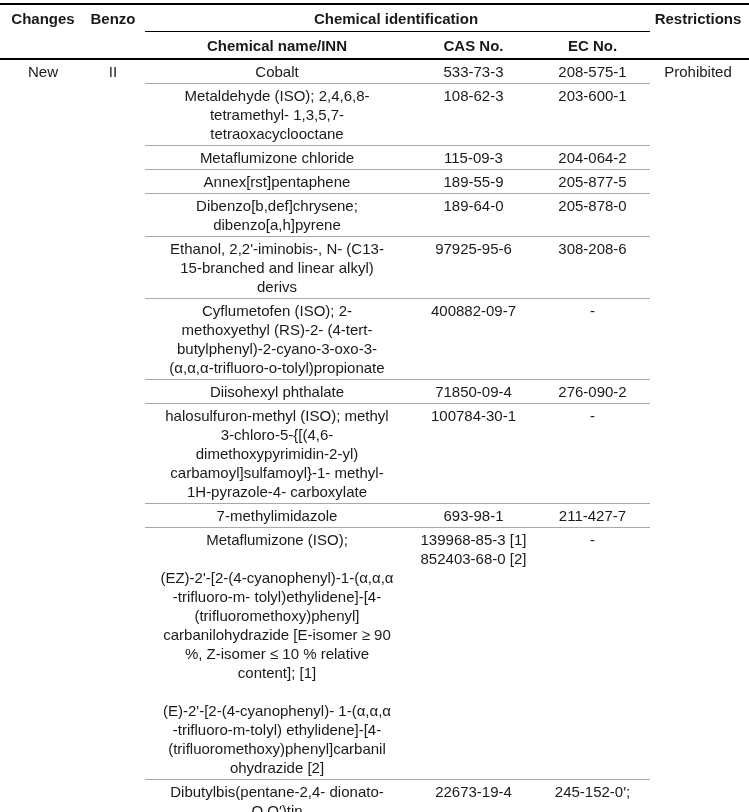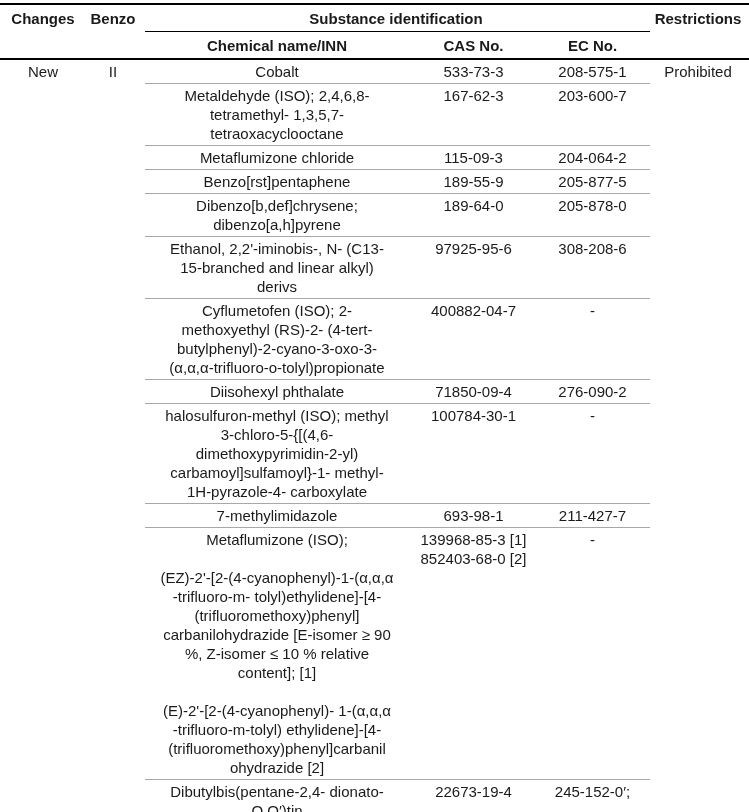--- a/index.html
+++ b/index.html
@@ -61,21 +61,21 @@
       <col class="c-annex">
       <col class="c-name">
     <col class="c-cas">
       <col class="c-ec">
       <col class="c-restrictions">
   </colgroup>
   <thead>
     <tr>
       <th rowspan="2" class="first-col header-bottom">Changes</th>
       <th rowspan="2" class="header-bottom">Benzo</th>
-      <th colspan="3" class="span-head">Substance identification</th>
+      <th colspan="3" class="span-head">Chemical identification</th>
       <th rowspan="2" class="header-bottom">Restrictions</th>
     </tr>
     <tr>
       <th class="header-bottom">Chemical name/INN</th>
       <th class="header-bottom">CAS No.</th>
       <th class="header-bottom">EC No.</th>
     </tr>
   </thead>
   <tbody>
     <tr>
@@ -83,30 +83,30 @@
       <td rowspan="12">II</td>
       <td class="rule prewrap">Cobalt</td>
       <td class="rule prewrap">533-73-3</td>
       <td class="rule">208-575-1</td>
       <td rowspan="12">Prohibited</td>
     </tr>
     <tr>
       <td class="rule prewrap">Metaldehyde (ISO); 2,4,6,8-
 tetramethyl- 1,3,5,7-
 tetraoxacyclooctane</td>
-      <td class="rule prewrap">167-62-3</td>
-      <td class="rule">203-600-7</td>
+      <td class="rule prewrap">108-62-3</td>
+      <td class="rule">203-600-1</td>
     </tr>
     <tr>
       <td class="rule prewrap">Metaflumizone chloride</td>
       <td class="rule prewrap">115-09-3</td>
       <td class="rule">204-064-2</td>
     </tr>
     <tr>
-      <td class="rule prewrap">Benzo[rst]pentaphene</td>
+      <td class="rule prewrap">Annex[rst]pentaphene</td>
       <td class="rule prewrap">189-55-9</td>
       <td class="rule">205-877-5</td>
     </tr>
     <tr>
       <td class="rule prewrap">Dibenzo[b,def]chrysene;
 dibenzo[a,h]pyrene</td>
       <td class="rule prewrap">189-64-0</td>
       <td class="rule">205-878-0</td>
     </tr>
     <tr>
@@ -114,21 +114,21 @@
 15-branched and linear alkyl)
 derivs</td>
       <td class="rule prewrap">97925-95-6</td>
       <td class="rule">308-208-6</td>
     </tr>
     <tr>
       <td class="rule prewrap">Cyflumetofen (ISO); 2-
 methoxyethyl (RS)-2- (4-tert-
 butylphenyl)-2-cyano-3-oxo-3-
 (α,α,α-trifluoro-o-tolyl)propionate</td>
-      <td class="rule prewrap">400882-04-7</td>
+      <td class="rule prewrap">400882-09-7</td>
       <td class="rule">-</td>
     </tr>
     <tr>
       <td class="rule prewrap">Diisohexyl phthalate</td>
       <td class="rule prewrap">71850-09-4</td>
       <td class="rule">276-090-2</td>
     </tr>
     <tr>
       <td class="rule prewrap">halosulfuron-methyl (ISO); methyl
 3-chloro-5-{[(4,6-

